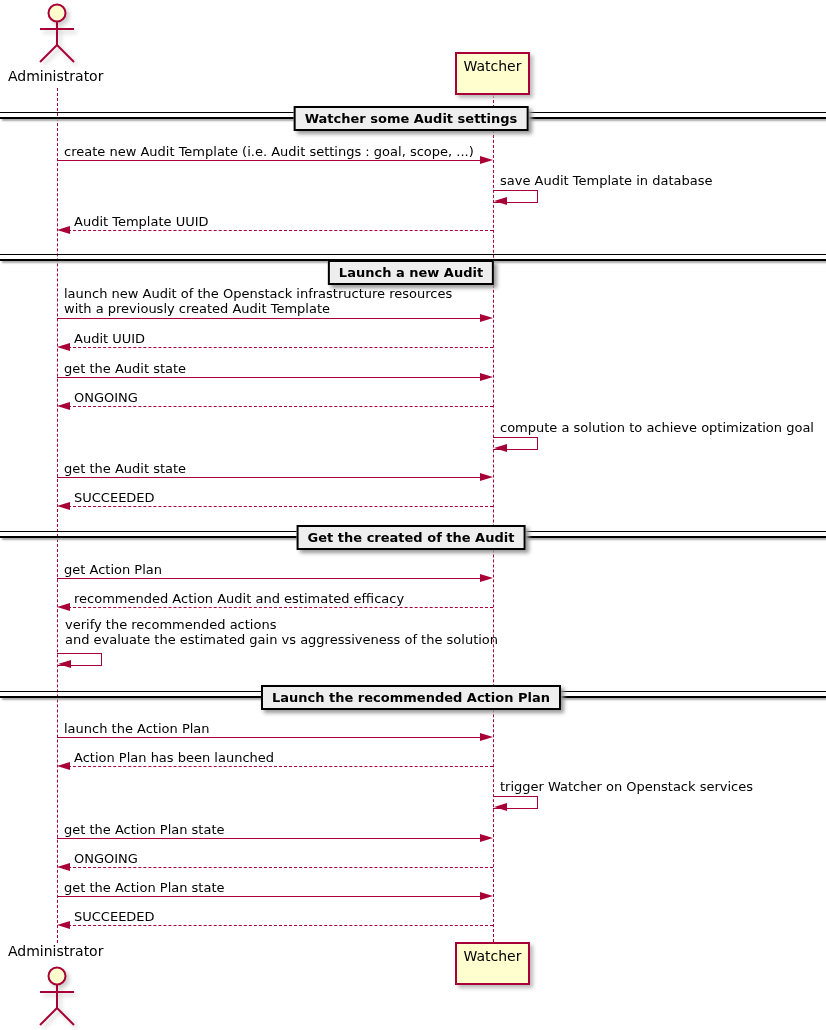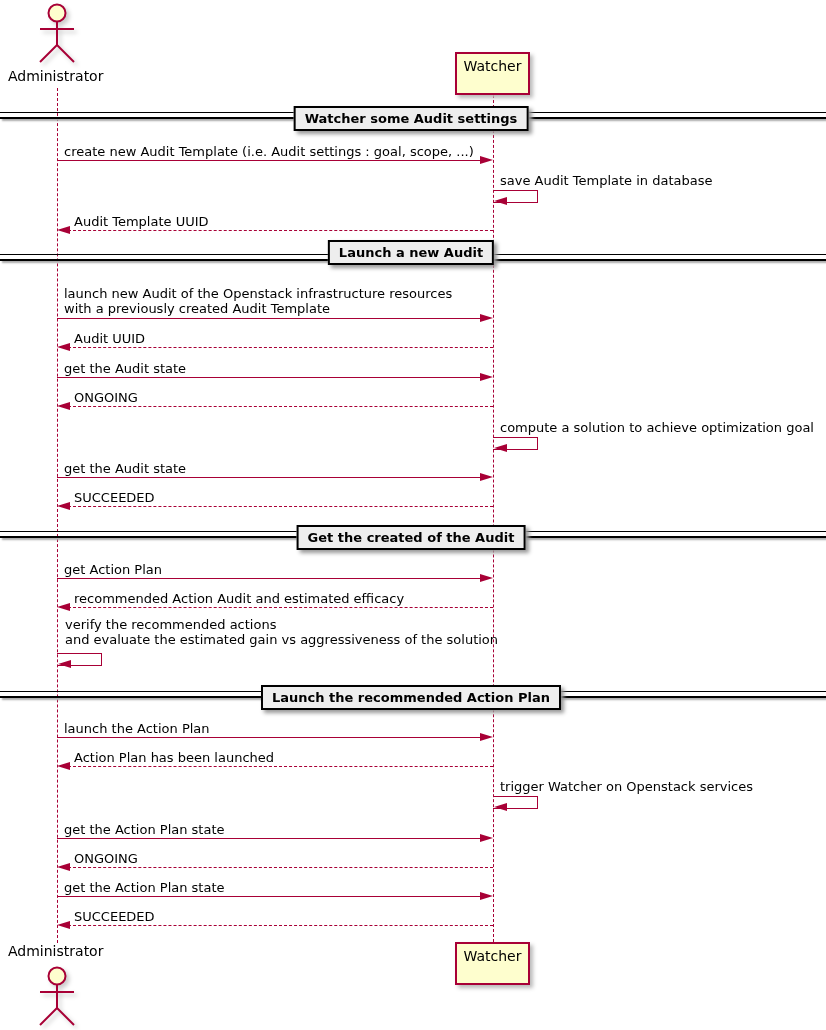--- a/index.html
+++ b/index.html
@@ -85,21 +85,21 @@
 
   <div class="msg-label" style="left:500px;top:173px;">save Audit Template in database</div>
   <div class="self-loop" style="left:493px;top:190px;"></div>
   <div class="head l" style="left:494px;top:197px;"></div>
 
   <div class="msg-label" style="left:74px;top:214px;">Audit Template UUID</div>
   <div class="arrow-line dashed" style="left:68px;top:230px;width:425px;"></div>
   <div class="head l" style="left:57px;top:226px;"></div>
 
   <div class="divider-line" style="top:254px;"></div>
-  <div class="divider-box" style="top:240px;">Launch a new Audit</div>
+  <div class="divider-box" style="top:260px;">Launch a new Audit</div>
 
   <div class="msg-label" style="left:64px;top:286px;">
     <div>launch new Audit of the Openstack infrastructure resources</div>
     <div>with a previously created Audit Template</div>
   </div>
   <div class="arrow-line" style="left:57px;top:318px;width:424px;"></div>
   <div class="head r" style="left:480px;top:314px;"></div>
 
   <div class="msg-label" style="left:74px;top:331px;">Audit UUID</div>
   <div class="arrow-line dashed" style="left:68px;top:347px;width:425px;"></div>

